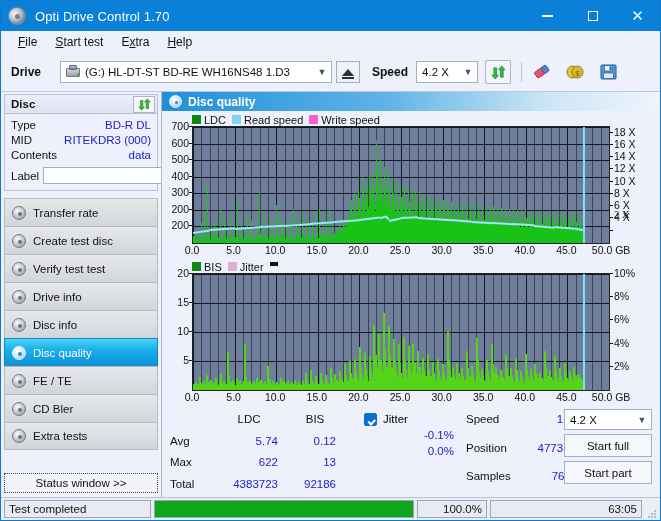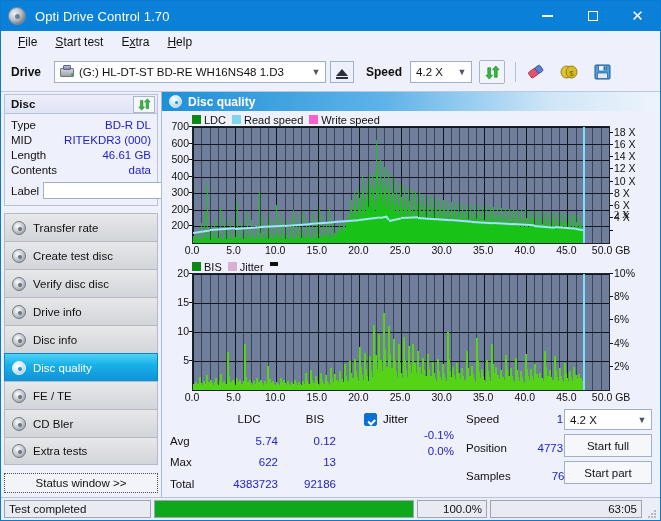--- a/index.html
+++ b/index.html
@@ -30,21 +30,21 @@
 
   
   .menubar { height:22px; background:#eef0fb; display:flex; align-items:center;
              padding-left:9px; gap:2px; border-bottom:0px; }
   .menu-item { font-size:12px; color:#111; padding:2px 8px; }
   .menu-item u { text-decoration:underline; }
 
   
   .toolbar { height:39px; background:#eef0fb; display:flex; align-items:center;
              padding-left:10px; gap:0px; border-bottom:1px solid #b9c9e6; }
-  .tb-label { font-size:12px; font-weight:bold; color:#111; margin-right:13px; }
+  .tb-label { font-size:12px; font-weight:bold; color:#111; margin-right:19px; }
   .drive-combo { width:272px; height:22px; background:#fff; border:1px solid #9fb0c4;
                  display:flex; align-items:center; padding:0 2px 0 4px; font-size:11.5px; color:#111; }
   .drive-ic { width:16px; height:14px; flex:none; margin-right:4px; position:relative; }
   .drive-ic .body { position:absolute; left:1px; top:3px; width:14px; height:9px;
                     background:linear-gradient(#d7d9dc,#9ba0a8); border:1px solid #6f757d; border-radius:1px; }
   .drive-ic .top { position:absolute; left:4px; top:0px; width:8px; height:5px;
                    background:linear-gradient(#b9bfe0,#7b83b5); border:1px solid #5b6387; border-radius:1px; }
   .drive-ic .dot { position:absolute; right:1px; bottom:3px; width:3px; height:3px; background:#3fa84a; border-radius:50%; }
   .drv-txt { flex:1; white-space:nowrap; overflow:hidden; }
   .cb-arrow { width:14px; text-align:center; color:#4b5563; font-size:9px; }
@@ -273,24 +273,20 @@
       <div class="disc-body">
         <div class="drow">
           <span class="k">Type</span>
           <span class="v">BD-R DL</span>
         </div>
         <div class="drow">
           <span class="k">MID</span>
           <span class="v">RITEKDR3 (000)</span>
         </div>
         <div class="drow">
-          <span class="k">Length</span>
-          <span class="v">46.61 GB</span>
-        </div>
-        <div class="drow">
           <span class="k">Contents</span>
           <span class="v">data</span>
         </div>
         <div class="labelrow">
           <span class="k">Label</span>
           <input class="label-input" value="" style="">
           <div class="disc-btn">
             <div class="cd-ic"></div>
           </div>
         </div>
@@ -300,21 +296,21 @@
         <div class="nav-item">
           <div class="nav-ic"></div>
           <span>Transfer rate</span>
         </div>
         <div class="nav-item">
           <div class="nav-ic"></div>
           <span>Create test disc</span>
         </div>
         <div class="nav-item">
           <div class="nav-ic"></div>
-          <span>Verify disc disc</span>
+          <span>Verify test test</span>
         </div>
         <div class="nav-item">
           <div class="nav-ic"></div>
           <span>Drive info</span>
         </div>
         <div class="nav-item">
           <div class="nav-ic"></div>
           <span>Disc info</span>
         </div>
         <div class="nav-item sel">

